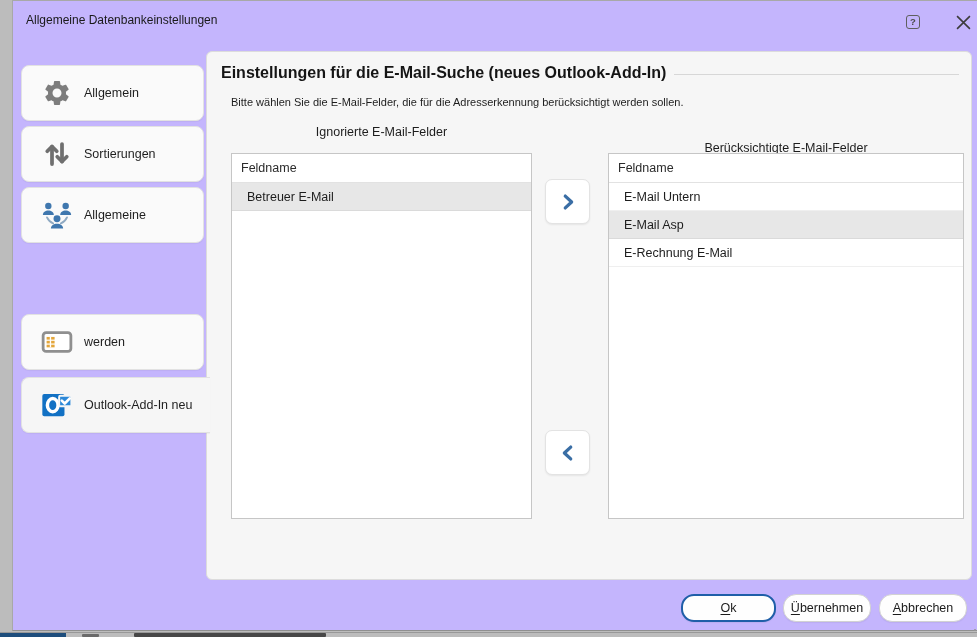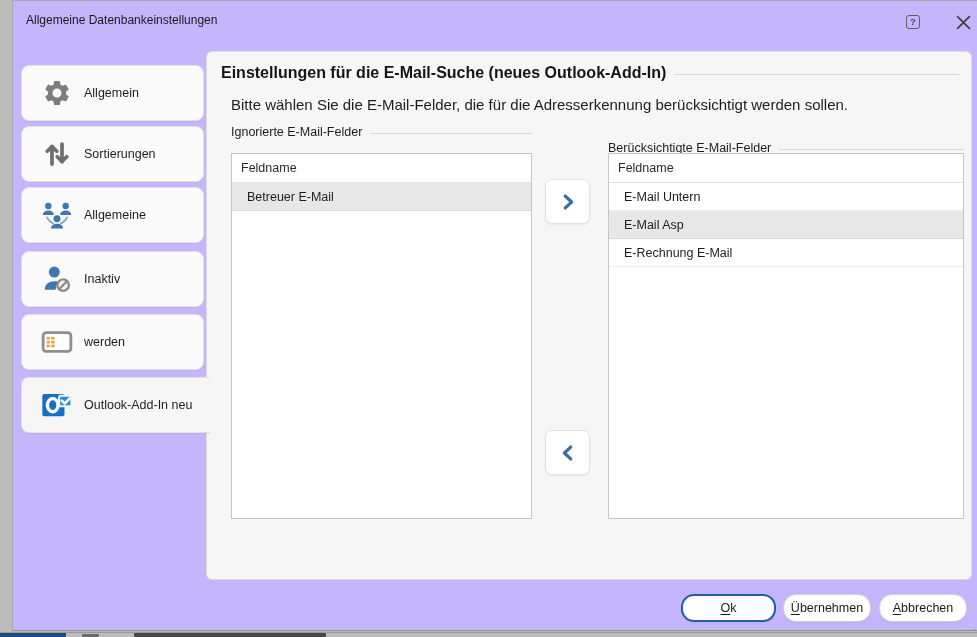--- a/index.html
+++ b/index.html
@@ -52,23 +52,23 @@
 
   
   .panel {
     position:absolute; left:193px; top:50px; width:766px; height:529px;
     background:#f6f6f6; border:1px solid #dcdcdc; border-radius:6px; z-index:1;
   }
   .caption-row { display:flex; align-items:center; }
   .caption-row .line { flex:1; height:1px; background:#d7d7d7; margin-left:8px; margin-top:2px; }
   .group-title-row { position:absolute; left:14px; top:12px; width:738px; }
   .group-title { font-size:16px; font-weight:bold; color:#151515; white-space:nowrap; }
-  .instruction { position:absolute; left:24px; top:44px; font-size:15px; color:#1d1d1d; }
-
-  .list-label-row { position:absolute; top:73px; }
+  .instruction { position:absolute; left:24px; top:44px; font-size:11px; color:#1d1d1d; }
+
+  .list-label-row { position:absolute; top:73px;flex-direction:column; }
   .list-label { font-size:12.5px; color:#1d1d1d; white-space:nowrap; }
   .lbl-left  { left:24px;  width:301px; }
   .lbl-right { left:401px; width:356px;margin-top:16px; }
 
   .listbox {
     position:absolute; top:101px; height:366px;
     background:#ffffff; border:1px solid #c6c6c6; overflow:hidden;
   }
   .list-left  { left:24px;  width:301px; }
   .list-right { left:401px; width:356px; }
@@ -166,35 +166,20 @@
             <circle cx="18.5" cy="5.2" r="2.4"></circle>
               <path d="M14.4 12c0-2.2 1.9-3.4 4.1-3.4s4.1 1.2 4.1 3.4z"></path>
             <circle cx="12" cy="14.8" r="2.6"></circle>
               <path d="M7.4 22.2c0-2.4 2.1-3.7 4.6-3.7s4.6 1.3 4.6 3.7z"></path>
           </g>
         </svg>
       </span>
       <span class="tlabel">Allgemeine</span>
     </div>
 
-    <div class="tab" style="top:250px">
-      <span class="ticon">
-        <svg width="32" height="32" viewBox="0 0 24 24">
-          <g fill="#3f77ae">
-            <circle cx="10" cy="6.8" r="4.1"></circle>
-            <path d="M2.8 20c0-4.1 3.1-6.3 7.2-6.3 1.6 0 3 .3 4.2 1-1.9 1-3.2 3-3.2 5.3z"></path>
-          </g>
-          <g stroke="#8c8c8c" stroke-width="1.8" fill="#f4f4f4">
-            <circle cx="16.6" cy="16.6" r="4.3"></circle>
-            <path d="M13.7 19.5l5.8-5.8"></path>
-          </g>
-        </svg>
-      </span>
-      <span class="tlabel">Inaktiv</span>
-    </div>
 
     <div class="tab" style="top:313px">
       <span class="ticon">
         <svg width="32" height="32" viewBox="0 0 24 24">
           <rect x="1.6" y="5" width="20.8" height="14" rx="2.2" fill="#ffffff" stroke="#8f8f8f" stroke-width="2.1"></rect>
           <g fill="#e3a63b">
             <rect x="4.2" y="8.2" width="6" height="2"></rect>
             <rect x="4.2" y="11.1" width="6" height="2"></rect>
             <rect x="4.2" y="14" width="6" height="2"></rect>
           </g>

